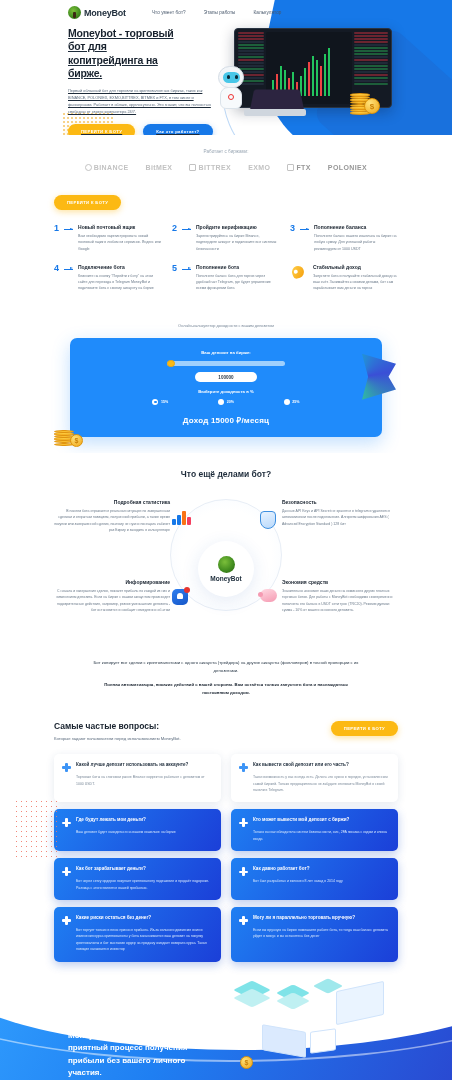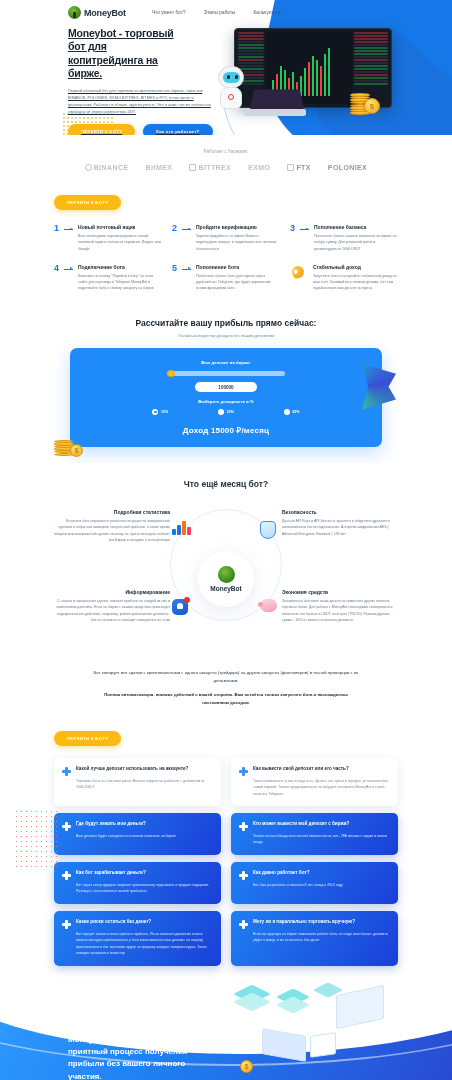--- a/index.html
+++ b/index.html
@@ -476,21 +476,20 @@
           </span>
         <div>
             <div class="step-h">Стабильный доход</div>
           <div class="step-p">Запустите бота и получайте стабильный доход на ваш счёт. Занимайтесь своими делами, бот сам зарабатывает вам деньги на торгах</div>
           </div>
       </div>
     </div>
   </section>
 
   <section class="calc-sec">
-    <h2 class="sec-title">Рассчитайте вашу прибыль прямо сейчас:</h2>
     <div class="calc-sub">Онлайн-калькулятор доходности с вашим депозитом</div>
 
     <div class="calc-card">
       <div class="calc-label">Ваш депозит на бирже:</div>
       <div class="slider">
         <span class="slider-knob"></span>
       </div>
       <input class="calc-input" value="100000" style="">
       <div class="calc-label2">Выберите доходность в %</div>
       <div class="radios">
@@ -517,21 +516,21 @@
           <div class="coin"></div>
             <div class="coin"></div>
             <div class="coin"></div>
         </div>
         <div class="coin-big" style="right:-9px;bottom:-2px;width:13px;height:13px;font-size:7px;">$</div>
       </div>
     </div>
   </section>
 
   <section class="features">
-    <h2 class="feat-title">Что ещё месяц бот?</h2>
+    <h2 class="feat-title">Что ещё делами бот?</h2>
 
     <div class="feat-grid">
       <div class="orbit"></div>
       <div class="orbit-inner">
         <span class="orbit-logo"></span>
         <span class="orbit-name">MoneyBot</span>
       </div>
 
       <div class="feat tl">
         <div class="feat-h">Подробная статистика</div>
@@ -575,20 +574,24 @@
 
     <div class="feat-note">
       <span>Бот копирует все сделки с криптовалютами с одного аккаунта (трейдера) на другие аккаунты (фолловеров) в точной пропорции с их депозитами.</span>
       <b>Полная автоматизация, никаких действий с вашей стороны. Вам остаётся только запустить бота и наслаждаться постоянным доходом.</b>
     </div>
   </section>
 
   <section class="faq">
     <div class="faq-dots"></div>
     <div class="sec-head">
+      <div>
+        <h2 class="sec-title">Самые частые вопросы:</h2>
+        <p class="sec-sub">Которые задают пользователи перед использованием MoneyBot.</p>
+      </div>
       <button class="btn btn-yellow">ПЕРЕЙТИ К БОТУ</button>
     </div>
 
     <div class="faq-grid">
       <div class="faq-card white">
         <span class="plus"></span>
         <div>
             <div class="faq-q">Какой лучше депозит использовать на аккаунте?</div>
           <div class="faq-a">Торговые боты на споговом рынке Binance корректно работают с депозитом от 1000 USDT.</div>
           </div>

